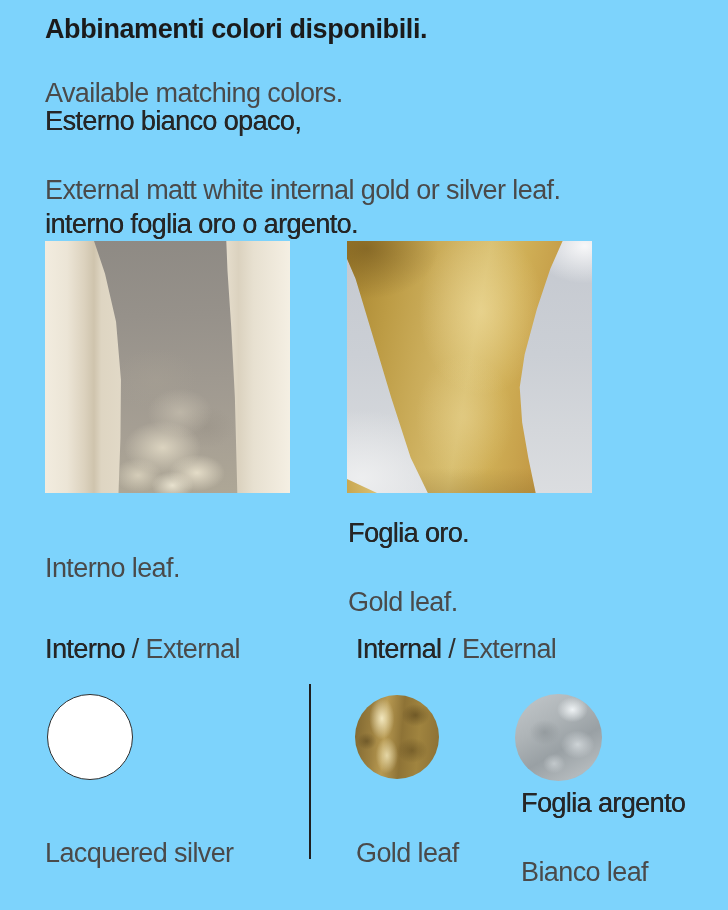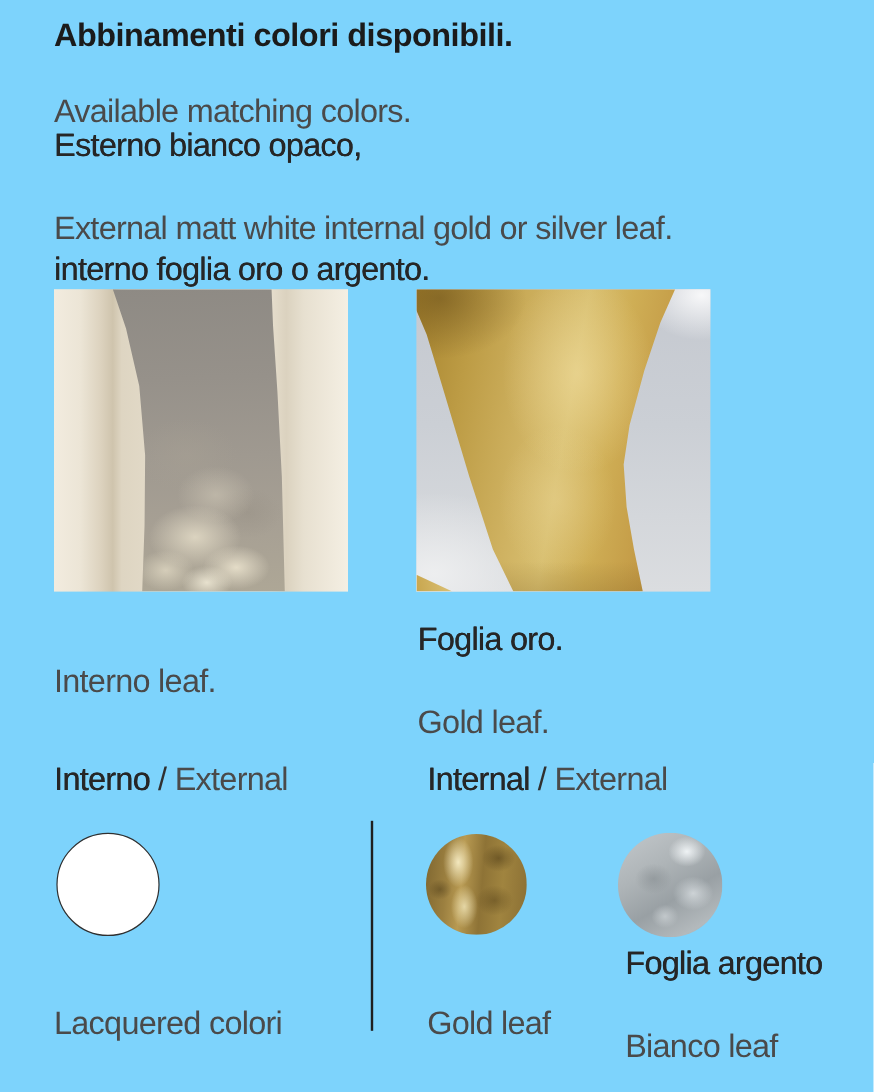--- a/index.html
+++ b/index.html
@@ -134,21 +134,21 @@
     <span class="sep"> / </span>
     <span class="en">External</span>
   </h2>
 
   <div class="swatch swatch-white"></div>
   <div class="divider"></div>
   <div class="swatch swatch-gold"></div>
   <div class="swatch swatch-silver"></div>
 
   <div class="txt" style="left:45px; top:801px;">
-    <span class="line en">Lacquered colori</span>
+    <span class="line en">Lacquered silver</span>
   </div>
   <div class="txt" style="left:356px; top:801px;">
     <span class="line en">Gold leaf</span>
   </div>
   <div class="txt" style="left:521px; top:786px;">
     <span class="line it">Foglia argento</span>
     <span class="line en">Bianco leaf</span>
   </div>
 
 </div>

